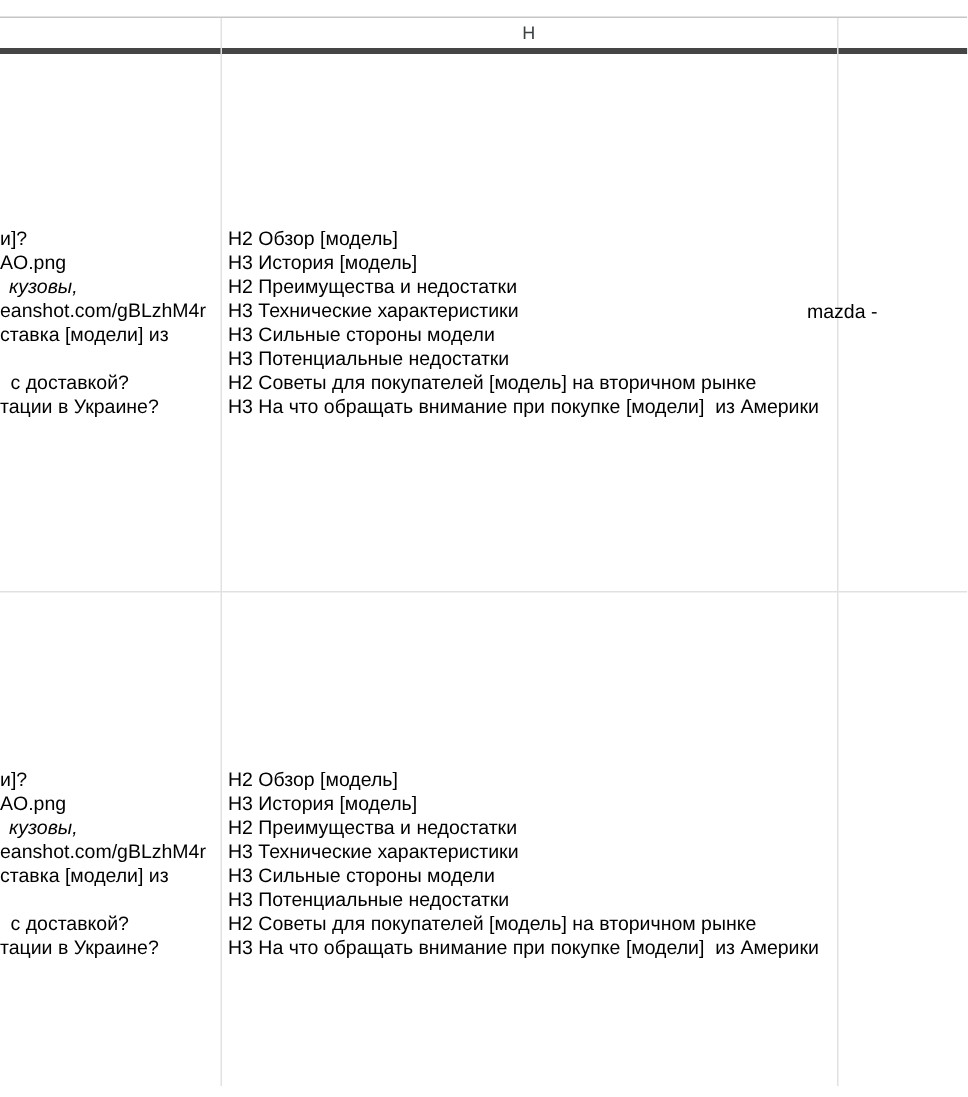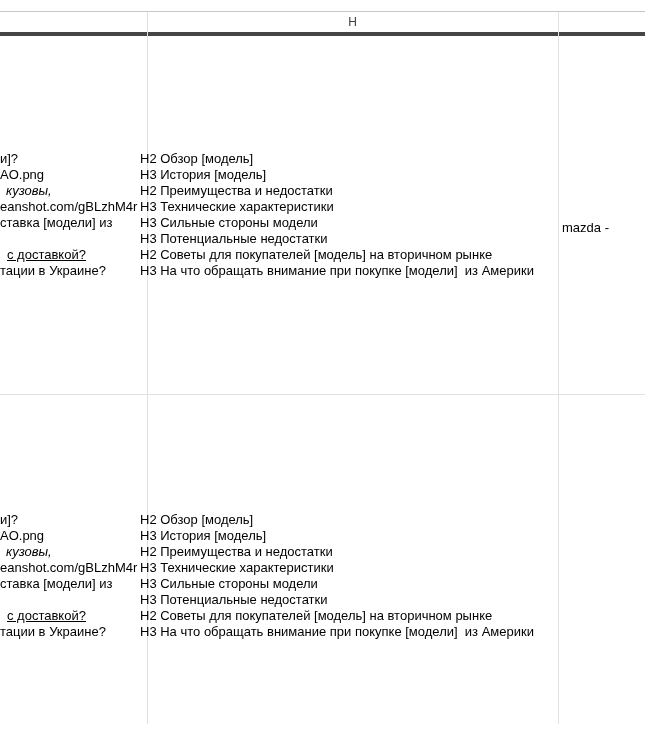--- a/index.html
+++ b/index.html
@@ -23,27 +23,27 @@
   
   .col-header-h {
     position: absolute; left: 147px; top: 12px; width: 411px; height: 20px;
     display: flex; align-items: center; justify-content: center;
     font-size: 12px; color: #3c4043;
   }
   
   .cell { position: absolute; font-size: 13px; line-height: 16px; }
   .line { height: 16px; white-space: pre; }
   .left-cell  { left: 0;   width: 146px; overflow: hidden; }
-  .mid-cell   { left: 140px; width: 493px; }
-  .right-cell { left: 562px; width: 83px; overflow: hidden; margin-top: 20px; }
+  .mid-cell   { left: 152px; width: 493px; }
+  .right-cell { left: 538px; width: 83px; overflow: hidden; }
   .cell-row1 { top: 151px; }
   .cell-row2 { top: 512px; }
   .right-cell.cell-row1 { top: 200px; }
   .ind-6 { padding-left: 6px; font-style: italic; }
-  .ind-7 { padding-left: 7px; text-decoration: underline; }
+  .ind-7 { padding-left: 7px; }
 </style>
 </head>
 <body>
 
 <div id="app">
 
   <div class="header-top-line"></div>
   <div class="col-header-h">
     <span>H</span>
   </div>

